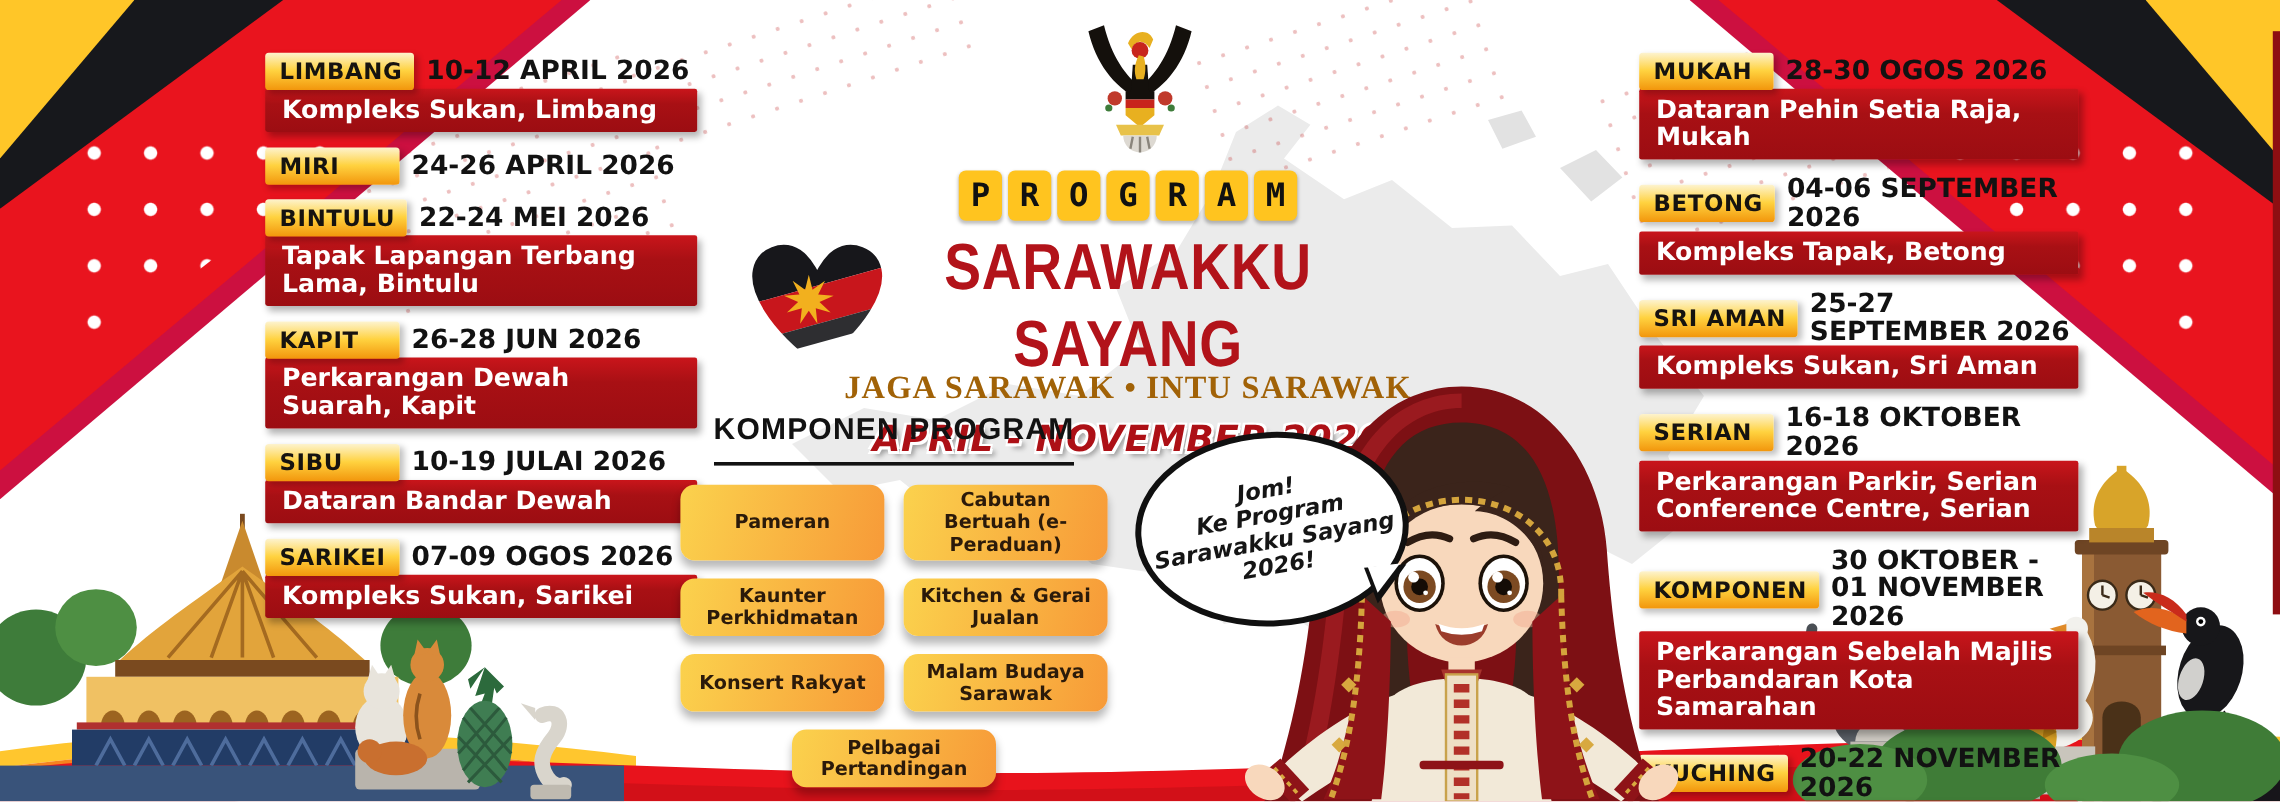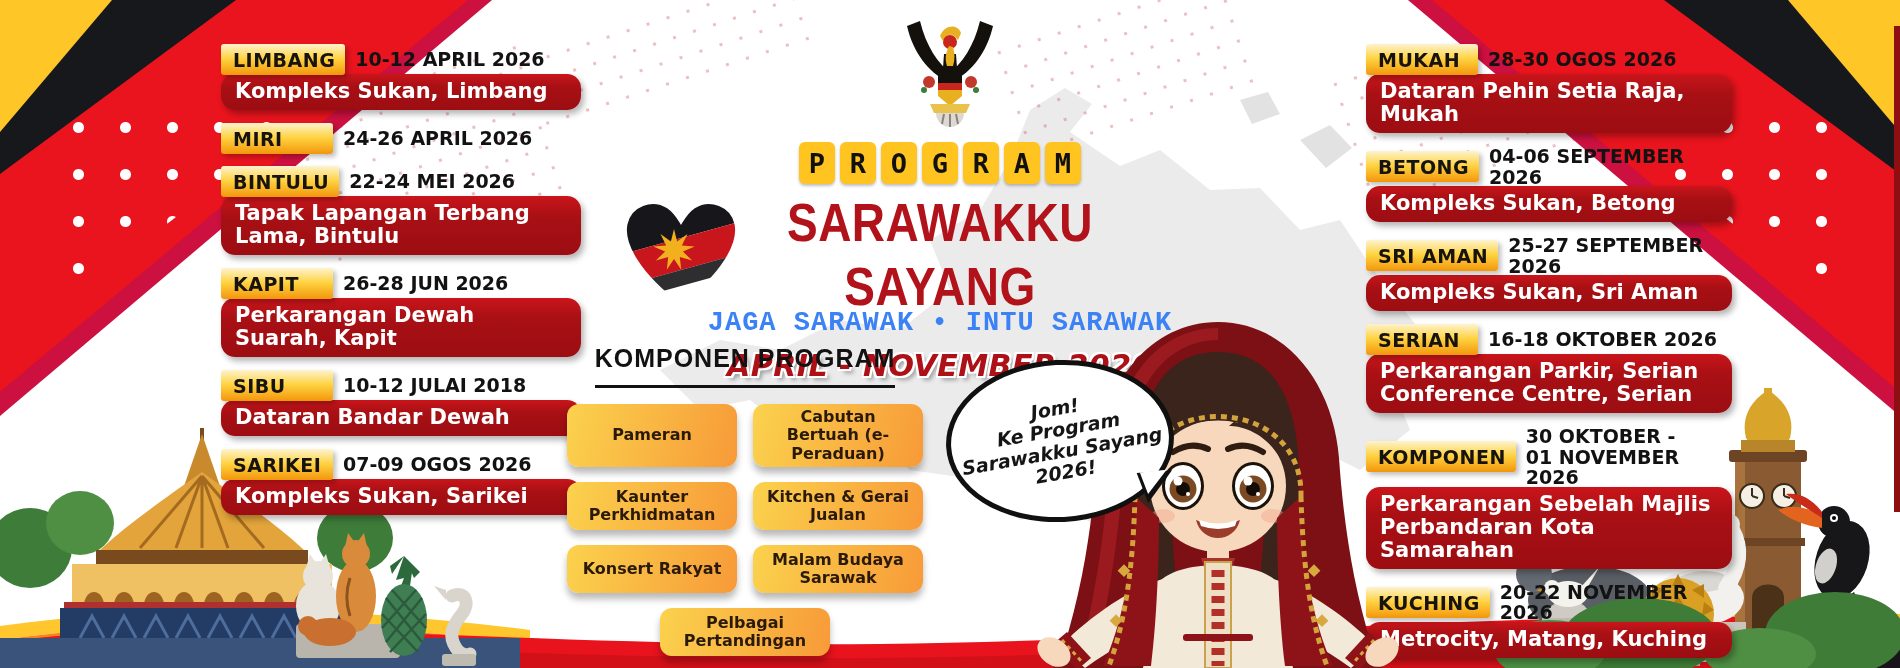--- a/index.html
+++ b/index.html
@@ -32,36 +32,36 @@
   
   .events-col{position:absolute;z-index:6;display:flex;flex-direction:column;gap:13px;}
   .events-col.left{left:185px;top:44px;width:360px;margin-left:36px;}
   .events-col.right{left:1366px;top:44px;width:366px;}
   .event-row{display:flex;flex-direction:column;}
   .event-head{display:flex;align-items:center;margin-bottom:-1px;position:relative;z-index:2;}
   .chip{display:inline-block;min-width:112px;padding:5px 10px 4px 12px;box-sizing:border-box;
         background:linear-gradient(180deg,#FDF3CE 0%,#FFD23F 48%,#F2960C 100%);
         border-radius:3px;color:#161310;font-weight:bold;font-size:19px;letter-spacing:.5px;
         text-align:left;box-shadow:3px 3px 5px rgba(0,0,0,.25);}
-  .date{flex:1;margin-left:10px;color:#121212;font-weight:bold;font-size:19px;
+  .date{flex:1;margin-left:10px;color:#121212;font-weight:bold;font-size:22px;
         line-height:1.08;white-space:pre-line;}
   .venue{background:linear-gradient(180deg,#C9151B 0%,#A81014 35%,#9C0D12 100%);
          color:#ffffff;font-weight:bold;font-size:21px;line-height:23px;
-         padding:6px 12px 7px 14px;border-radius:14px;box-shadow:3px 4px 6px rgba(0,0,0,.3);}
+         padding:6px 12px 7px 14px;border-radius:2px;box-shadow:3px 4px 6px rgba(0,0,0,.3);}
 
   
   .center-head{position:absolute;left:690px;top:142px;width:500px;z-index:6;text-align:center;}
   .tiles{display:flex;justify-content:center;gap:5px;}
   .tile{width:36px;height:42px;background:#FFC41F;border-radius:6px;display:flex;align-items:center;
         justify-content:center;color:#111;font-weight:bold;font-size:27px;
         font-family:"DejaVu Sans Mono",monospace;box-shadow:0 2px 3px rgba(0,0,0,.25);}
   .main-title{margin-top:16px;color:#B2131A;font-family:"Liberation Sans",sans-serif;
               font-weight:bold;font-size:46px;letter-spacing:.5px;transform:scaleY(1.18);
               transform-origin:center;}
-  .sub-title{margin-top:0;color:#3b82f6;font-family:Liberation Mono, monospace;
+  .sub-title{margin-top:0;color:#a16207;font-family:Liberation Serif, serif;
              font-weight:bold;font-size:27px;letter-spacing:1px;}
   .date-range{margin-top:10px;color:#AD1016;font-weight:bold;font-style:italic;font-size:30px;
               letter-spacing:.5px;
               text-shadow:-2px -2px 0 #fff,2px -2px 0 #fff,-2px 2px 0 #fff,2px 2px 0 #fff,
                           4px 4px 4px rgba(0,0,0,.35);}
 
   
   .crest{position:absolute;left:900px;top:20px;z-index:6;}
   .heart-logo{position:absolute;left:616px;top:194px;z-index:6;}
 
@@ -169,21 +169,21 @@
         <div class="event-head">
           <span class="chip">KAPIT</span>
           <span class="date">26-28 JUN 2026</span>
         </div>
         <div class="venue">Perkarangan Dewah Suarah, Kapit</div>
       </div>
 
       <div class="event-row">
         <div class="event-head">
           <span class="chip">SIBU</span>
-          <span class="date">10-12 JULAI 2018</span>
+          <span class="date">10-19 JULAI 2026</span>
         </div>
         <div class="venue">Dataran Bandar Dewah</div>
       </div>
 
       <div class="event-row">
         <div class="event-head">
           <span class="chip">SARIKEI</span>
           <span class="date">07-09 OGOS 2026</span>
         </div>
         <div class="venue">Kompleks Sukan, Sarikei</div>
@@ -198,21 +198,21 @@
           <span class="date">28-30 OGOS 2026</span>
         </div>
         <div class="venue">Dataran Pehin Setia Raja, Mukah</div>
       </div>
 
       <div class="event-row">
         <div class="event-head">
           <span class="chip">BETONG</span>
           <span class="date">04-06 SEPTEMBER 2026</span>
         </div>
-        <div class="venue">Kompleks Sukan, Betong</div>
+        <div class="venue">Kompleks Tapak, Betong</div>
       </div>
 
       <div class="event-row">
         <div class="event-head">
           <span class="chip">SRI AMAN</span>
           <span class="date">25-27 SEPTEMBER 2026</span>
         </div>
         <div class="venue">Kompleks Sukan, Sri Aman</div>
       </div>
 

